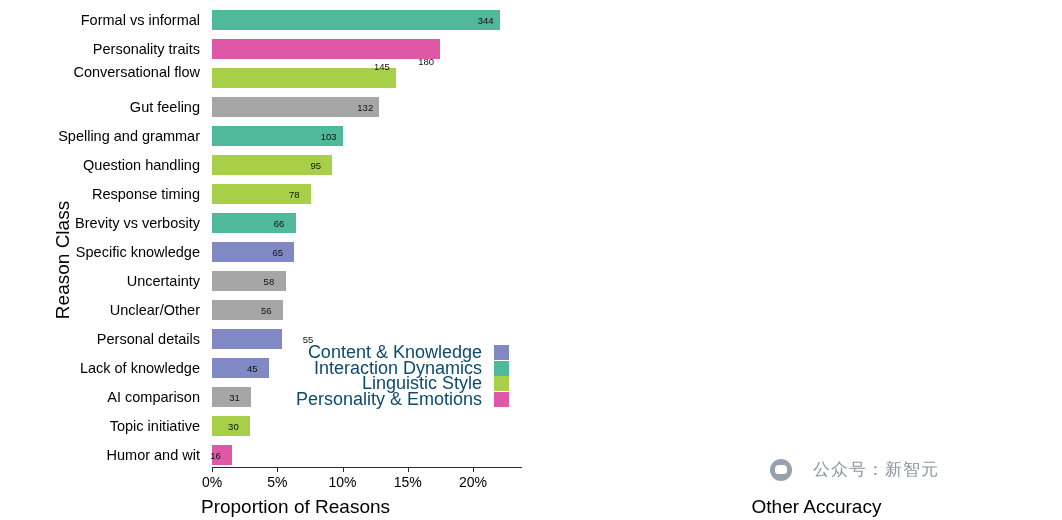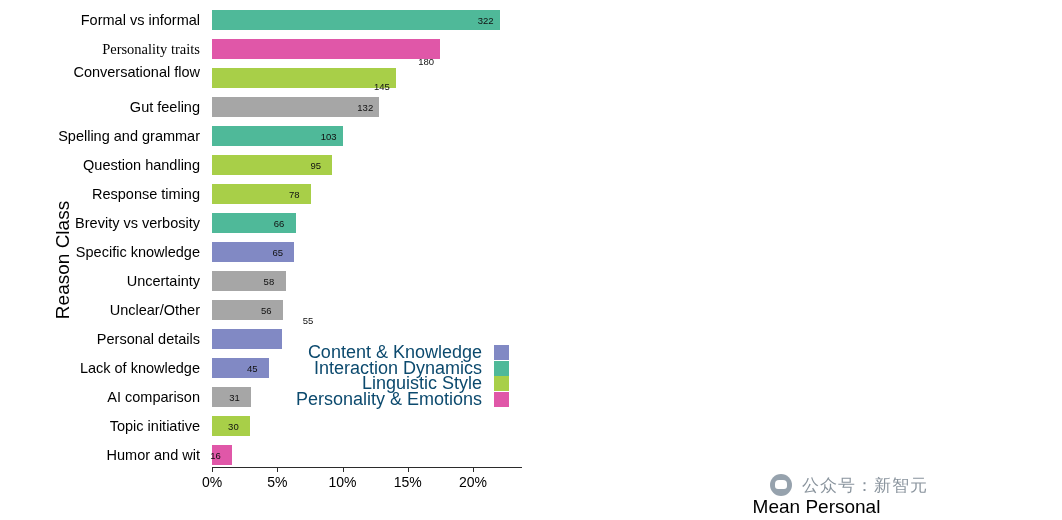--- a/index.html
+++ b/index.html
@@ -122,24 +122,23 @@
   .legswatch{
     width:15px;height:15px;
     flex:0 0 15px;
   }
 
   
   #watermark{
     position:absolute;
     left:770px;top:458px;
     display:flex;
-    align-items:flex-start;
-    gap:10px;
+    align-items:flex-end;
+    gap:21px;
     opacity:.72;
-    margin-top:16px;
   }
   #wm-logo{
     width:22px;height:22px;
     border-radius:50%;
     background:#6f7f8e;
     position:relative;
     flex:0 0 22px;
   }
   #wm-logo:after{
     content:"";
@@ -158,81 +157,82 @@
 </style>
 </head>
 <body>
 
 <div id="root">
 
   <div class="panel" id="panel-left">
     <div class="ylabel">Reason Class</div>
     <div class="catlabels" id="cats-left">
         <div class="cat" style="top: 14px;">Formal vs informal</div>
-        <div class="cat" style="top: 43px; font-family: Liberation Serif, serif;">Personality traits</div>
+        <div class="cat" style="top: 43px;">Personality traits</div>
         <div class="cat" style="top: 66px;">Conversational flow</div>
         <div class="cat" style="top: 101px;">Gut feeling</div>
         <div class="cat" style="top: 130px;">Spelling and grammar</div>
         <div class="cat" style="top: 159px;">Question handling</div>
         <div class="cat" style="top: 188px;">Response timing</div>
         <div class="cat" style="top: 217px;">Brevity vs verbosity</div>
         <div class="cat" style="top: 246px;">Specific knowledge</div>
         <div class="cat" style="top: 275px;">Uncertainty</div>
         <div class="cat" style="top: 304px;">Unclear/Other</div>
         <div class="cat" style="top: 333px;">Personal details</div>
         <div class="cat" style="top: 362px;">Lack of knowledge</div>
         <div class="cat" style="top: 391px;">AI comparison</div>
         <div class="cat" style="top: 420px;">Topic initiative</div>
         <div class="cat" style="top: 449px; text-align: center;">Humor and wit</div>
       </div>
     <div class="plot" id="plot-left">
       <div class="axis"></div>
     <div class="bar" style="top: 14px; width: 287.811px; background: rgb(79, 185, 153);"></div>
-        <div class="barval" style="top: 14px; left: 265.811px;">322</div>
+        <div class="barval" style="top: 14px; left: 265.811px;">344</div>
         <div class="bar" style="top: 43px; width: 228.291px; background: rgb(224, 87, 168);"></div>
         <div class="barval" style="top: 43px; left: 206.291px; margin-top: 12px;">180</div>
         <div class="bar" style="top: 72px; width: 183.912px; background: rgb(168, 207, 72);"></div>
-        <div class="barval" style="top: 80px; left: 161.912px; text-align: right;">145</div>
+        <div class="barval" style="top: 60px; left: 161.912px; text-align: right;">145</div>
         <div class="bar" style="top: 101px; width: 167.335px; background: rgb(166, 166, 166);"></div>
         <div class="barval" style="top: 101px; left: 145.335px;">132</div>
         <div class="bar" style="top: 130px; width: 130.657px; background: rgb(79, 185, 153);"></div>
         <div class="barval" style="top: 130px; left: 108.657px;">103</div>
         <div class="bar" style="top: 159px; width: 120.476px; background: rgb(168, 207, 72);"></div>
         <div class="barval" style="top: 159px; left: 98.4758px;">95</div>
         <div class="bar" style="top: 188px; width: 98.9389px; background: rgb(168, 207, 72);"></div>
         <div class="barval" style="top: 188px; left: 76.9389px;">78</div>
         <div class="bar" style="top: 217px; width: 83.6674px; background: rgb(79, 185, 153);"></div>
         <div class="barval" style="top: 217px; left: 61.6674px;">66</div>
         <div class="bar" style="top: 246px; width: 82.4926px; background: rgb(129, 137, 196);"></div>
         <div class="barval" style="top: 246px; left: 60.4926px;">65</div>
         <div class="bar" style="top: 275px; width: 73.6168px; background: rgb(166, 166, 166);"></div>
         <div class="barval" style="top: 275px; left: 51.6168px;">58</div>
         <div class="bar" style="top: 304px; width: 71.0063px; background: rgb(166, 166, 166);"></div>
         <div class="barval" style="top: 304px; left: 49.0063px;">56</div>
         <div class="bar" style="top: 333px; width: 69.7011px; background: rgb(129, 137, 196);"></div>
-        <div class="barval" style="top: 314px; left: 47.7011px; padding-left: 43px;">55</div>
+        <div class="barval" style="top: 333px; left: 47.7011px; padding-left: 43px;">55</div>
         <div class="bar" style="top: 362px; width: 57.04px; background: rgb(129, 137, 196);"></div>
         <div class="barval" style="top: 362px; left: 35.04px;">45</div>
         <div class="bar" style="top: 391px; width: 39.2884px; background: rgb(166, 166, 166);"></div>
         <div class="barval" style="top: 391px; left: 17.2884px;">31</div>
         <div class="bar" style="top: 420px; width: 38.1137px; background: rgb(168, 207, 72);"></div>
         <div class="barval" style="top: 420px; left: 16.1137px;">30</div>
         <div class="bar" style="top: 449px; width: 20.2316px; background: rgb(224, 87, 168);"></div>
         <div class="barval" style="top: 449px; left: -1.76842px;">16</div>
         <div class="tick" style="left: 0px;"></div>
         <div class="ticklabel" style="left: 0px;">0%</div>
         <div class="tick" style="left: 65.2632px;"></div>
         <div class="ticklabel" style="left: 65.2632px;">5%</div>
         <div class="tick" style="left: 130.526px;"></div>
         <div class="ticklabel" style="left: 130.526px;">10%</div>
         <div class="tick" style="left: 195.789px;"></div>
         <div class="ticklabel" style="left: 195.789px;">15%</div>
         <div class="tick" style="left: 261.053px;"></div>
         <div class="ticklabel" style="left: 261.053px;">20%</div>
       </div>
+    <div class="xlabel">Proportion of Reasons</div>
 
     <div id="legend">
         <div class="legrow">
           <span class="legtext">Content &amp; Knowledge</span>
           <span class="legswatch" style="background: rgb(129, 137, 196);"></span>
         </div>
         <div class="legrow">
           <span class="legtext">Interaction Dynamics</span>
           <span class="legswatch" style="background: rgb(79, 185, 153);"></span>
         </div>
@@ -242,21 +242,21 @@
         </div>
         <div class="legrow">
           <span class="legtext">Personality &amp; Emotions</span>
           <span class="legswatch" style="background: rgb(224, 87, 168);"></span>
         </div>
       </div>
   </div>
 
   <div class="panel" id="panel-right">
 
-    <div class="xlabel">Mean Personal</div>
+    <div class="xlabel">Other Accuracy</div>
   </div>
 
   <div id="watermark">
     <div id="wm-logo"></div>
     <div id="wm-text">公众号：新智元</div>
   </div>
 
 </div>
 
 </body></html>

